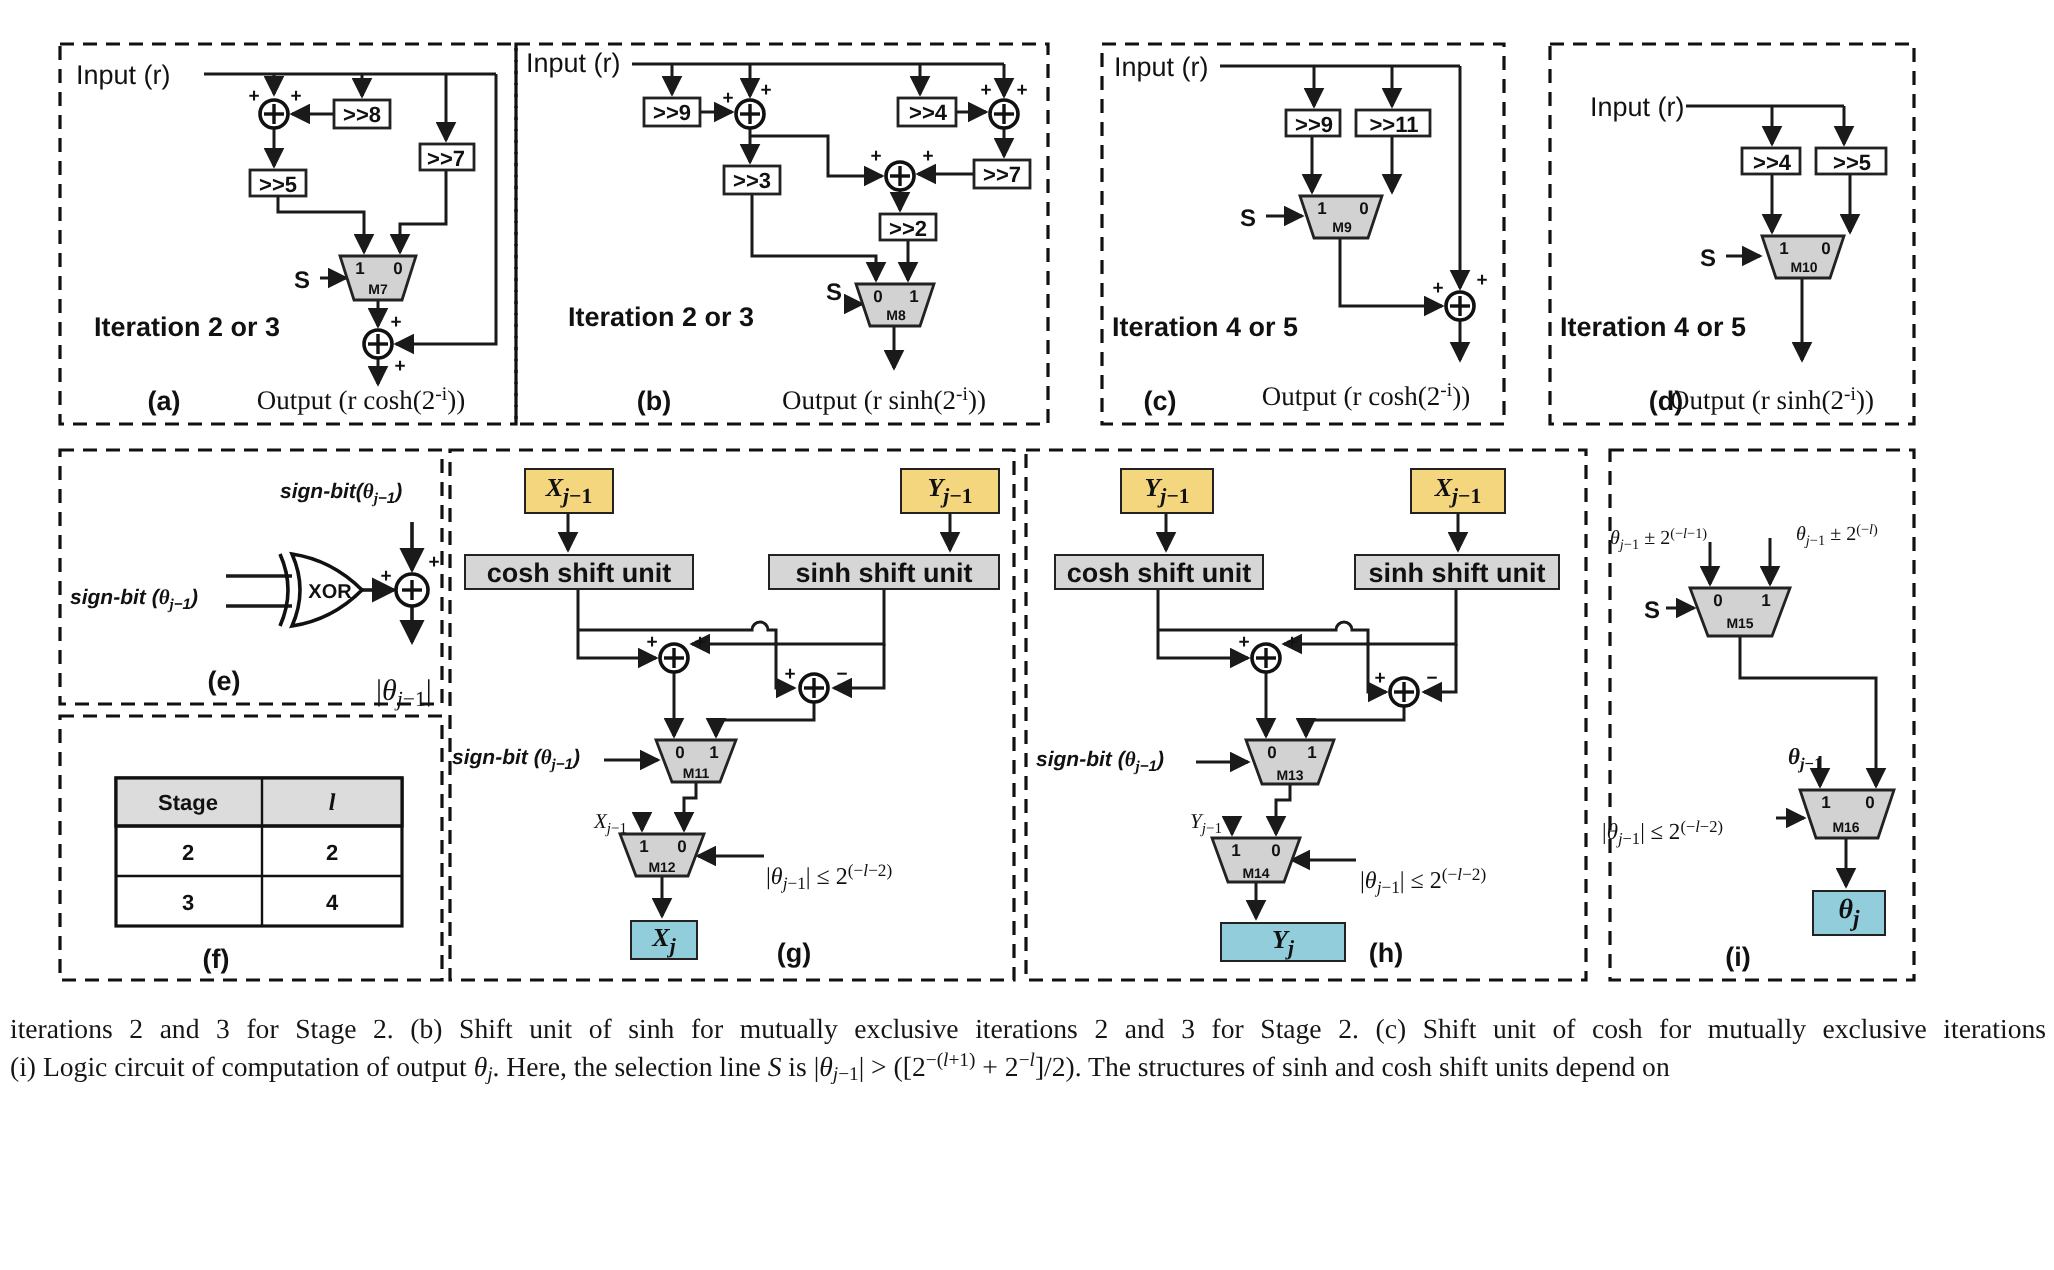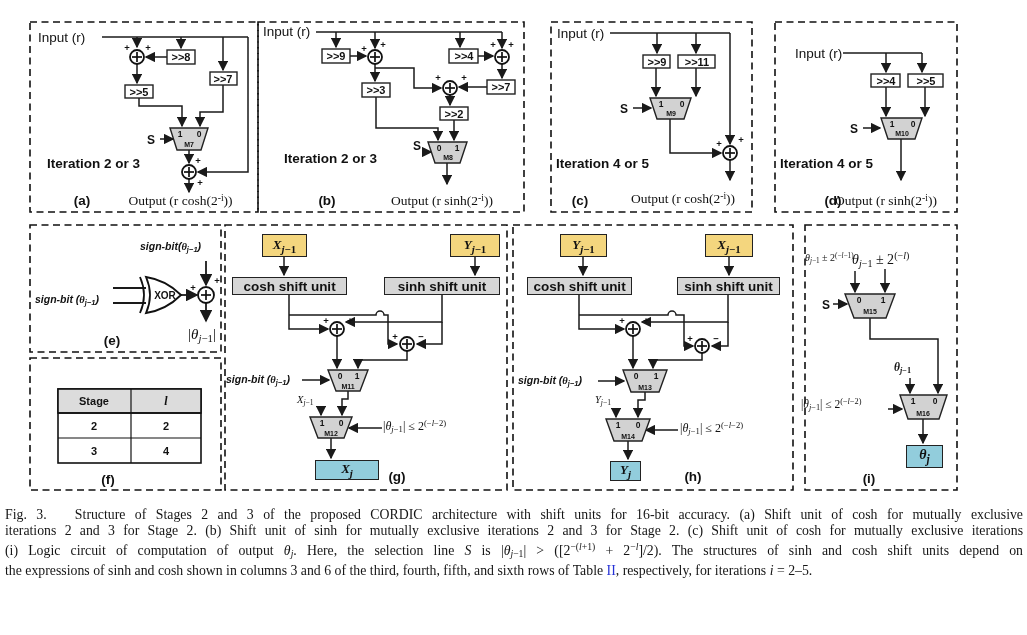--- a/index.html
+++ b/index.html
@@ -23,21 +23,21 @@
   .sbox{fill:#fff;stroke:#222;stroke-width:1.4;}
   .mux{fill:#d2d2d2;stroke:#222;stroke-width:1.4;}
   .addc{fill:#fff;stroke:#111;stroke-width:1.8;}
   .addl{stroke:#111;stroke-width:1.7;}
   .lbl{position:absolute;font:13.5px "Liberation Sans",sans-serif;line-height:1.1;}
   .lbl i, .lbl .m{font-family:"Liberation Serif",serif;font-style:italic;}
   .lbl sub{font-size:0.72em;vertical-align:-0.3em;}
   .lbl sup{font-size:0.72em;vertical-align:0.45em;}
   .ctr{text-align:center;font-family:Liberation Serif, serif;}
   .sb{font:italic bold 10.5px "Liberation Sans",sans-serif;}
-  .math{font-family:"Liberation Serif",serif;font-size:11.5px;}
+  .math{font-family:"Liberation Serif",serif;font-size:11.5px;margin-top:12px;}
   .ybox,.cbox,.gbox{position:absolute;border:1.6px solid #222;display:flex;
        align-items:center;justify-content:center;box-sizing:border-box;}
   .ybox{background:#f4d67e;font:bold 13px "Liberation Serif",serif;}
   .cbox{background:#92cdd c;}
   .cbox{background:#92cddc;font:bold 13px "Liberation Serif",serif;}
   .gbox{background:#d6d6d6;font:bold 13.5px "Liberation Sans",sans-serif;}
   .caption{position:absolute;left:5px;top:507px;width:1018px;
        font:13.8px "Liberation Serif",serif;color:#151515;}
   .caption .cl{text-align:justify;text-align-last:justify;line-height:16.2px;}
   .caption .cl:last-child{text-align-last:left;}
@@ -398,52 +398,50 @@
     </div>
 <div class="gbox" style="left:232px;top:277px;width:115px;height:18px;">
       <span>cosh shift unit</span>
     </div>
 <div class="gbox" style="left:384px;top:277px;width:116px;height:18px;">
       <span>sinh shift unit</span>
     </div>
 <div class="lbl sb" style="left:226px;top:373px;width:76px;">sign-bit (<i>θ</i><sub><i>j</i>−1</sub>)</div>
 <div class="lbl math" style="left:297px;top:394px;width:30px;font-size:10.5px;"><i>X</i><sub><i>j</i>−1</sub></div>
 <div class="lbl math" style="left:383px;top:419px;width:104px;font-size:12px;">|<i>θ</i><sub><i>j</i>−1</sub>| ≤ 2<sup>(−<i>l</i>−2)</sup></div>
-<div class="cbox" style="left:315px;top:460px;width:64px;height:20px;">
+<div class="cbox" style="left:315px;top:460px;width:34px;height:20px;">
       <span><i>X</i><sub><i>j</i></sub></span>
     </div>
 
 <div class="ybox" style="left:560px;top:234px;width:47px;height:23px;">
       <span><i>Y</i><sub><i>j</i>−1</sub></span>
     </div>
 <div class="ybox" style="left:705px;top:234px;width:48px;height:23px;">
       <span><i>X</i><sub><i>j</i>−1</sub></span>
     </div>
 <div class="gbox" style="left:527px;top:277px;width:105px;height:18px;">
       <span>cosh shift unit</span>
     </div>
 <div class="gbox" style="left:677px;top:277px;width:103px;height:18px;">
       <span>sinh shift unit</span>
     </div>
 <div class="lbl sb" style="left:518px;top:374px;width:78px;">sign-bit (<i>θ</i><sub><i>j</i>−1</sub>)</div>
 <div class="lbl math" style="left:595px;top:394px;width:30px;font-size:10.5px;"><i>Y</i><sub><i>j</i>−1</sub></div>
 <div class="lbl math" style="left:680px;top:421px;width:104px;font-size:12px;">|<i>θ</i><sub><i>j</i>−1</sub>| ≤ 2<sup>(−<i>l</i>−2)</sup></div>
-<div class="cbox" style="left:610px;top:461px;width:31px;height:20px;">
+<div class="cbox" style="left:610px;top:461px;width:63px;height:20px;">
       <span><i>Y</i><sub><i>j</i></sub></span>
     </div>
 
 <div class="lbl math" style="left:805px;top:252px;width:66px;font-size:10px;"><i>θ</i><sub><i>j</i>−1</sub> ± 2<sup>(−<i>l</i>−1)</sup></div>
-<div class="lbl math" style="left:852px;top:250px;width:62px;font-size:14px;"><i>θ</i><sub><i>j</i>−1</sub> ± 2<sup>(−<i>l</i>)</sup></div>
+<div class="lbl math" style="left:898px;top:250px;width:62px;font-size:10px;"><i>θ</i><sub><i>j</i>−1</sub> ± 2<sup>(−<i>l</i>)</sup></div>
 <div class="lbl math" style="left:894px;top:361px;width:34px;font-size:11.5px;font-weight:bold;"><i>θ</i><sub><i>j</i>−1</sub></div>
 <div class="lbl math" style="left:801px;top:397px;width:88px;font-size:11.5px;">|<i>θ</i><sub><i>j</i>−1</sub>| ≤ 2<sup>(−<i>l</i>−2)</sup></div>
 <div class="cbox" style="left:906px;top:445px;width:37px;height:23px;font-size:14px;text-align:right;">
       <span><i>θ</i><sub><i>j</i></sub></span>
     </div>
 
 
 <div class="caption">
-  <div class="cl">Fig. 3.&nbsp;&nbsp;&nbsp;Structure of Stages 2 and 3 of the proposed CORDIC architecture with shift units for 16-bit accuracy. (a) Shift unit of cosh for mutually exclusive</div>
   <div class="cl">iterations 2 and 3 for Stage 2. (b) Shift unit of sinh for mutually exclusive iterations 2 and 3 for Stage 2. (c) Shift unit of cosh for mutually exclusive iterations</div>
   <div class="cl">(i) Logic circuit of computation of output <i>θ</i><sub><i>j</i></sub>. Here, the selection line <i>S</i> is |<i>θ</i><sub><i>j</i>−1</sub>| &gt; ([2<sup>−(<i>l</i>+1)</sup> + 2<sup>−<i>l</i></sup>]/2). The structures of sinh and cosh shift units depend on</div>
-  <div class="cl">the expressions of sinh and cosh shown in columns 3 and 6 of the third, fourth, fifth, and sixth rows of Table <span class="blue">II</span>, respectively, for iterations <i>i</i> = 2–5.</div>
 </div>
 
 </div>
 
 </body></html>

